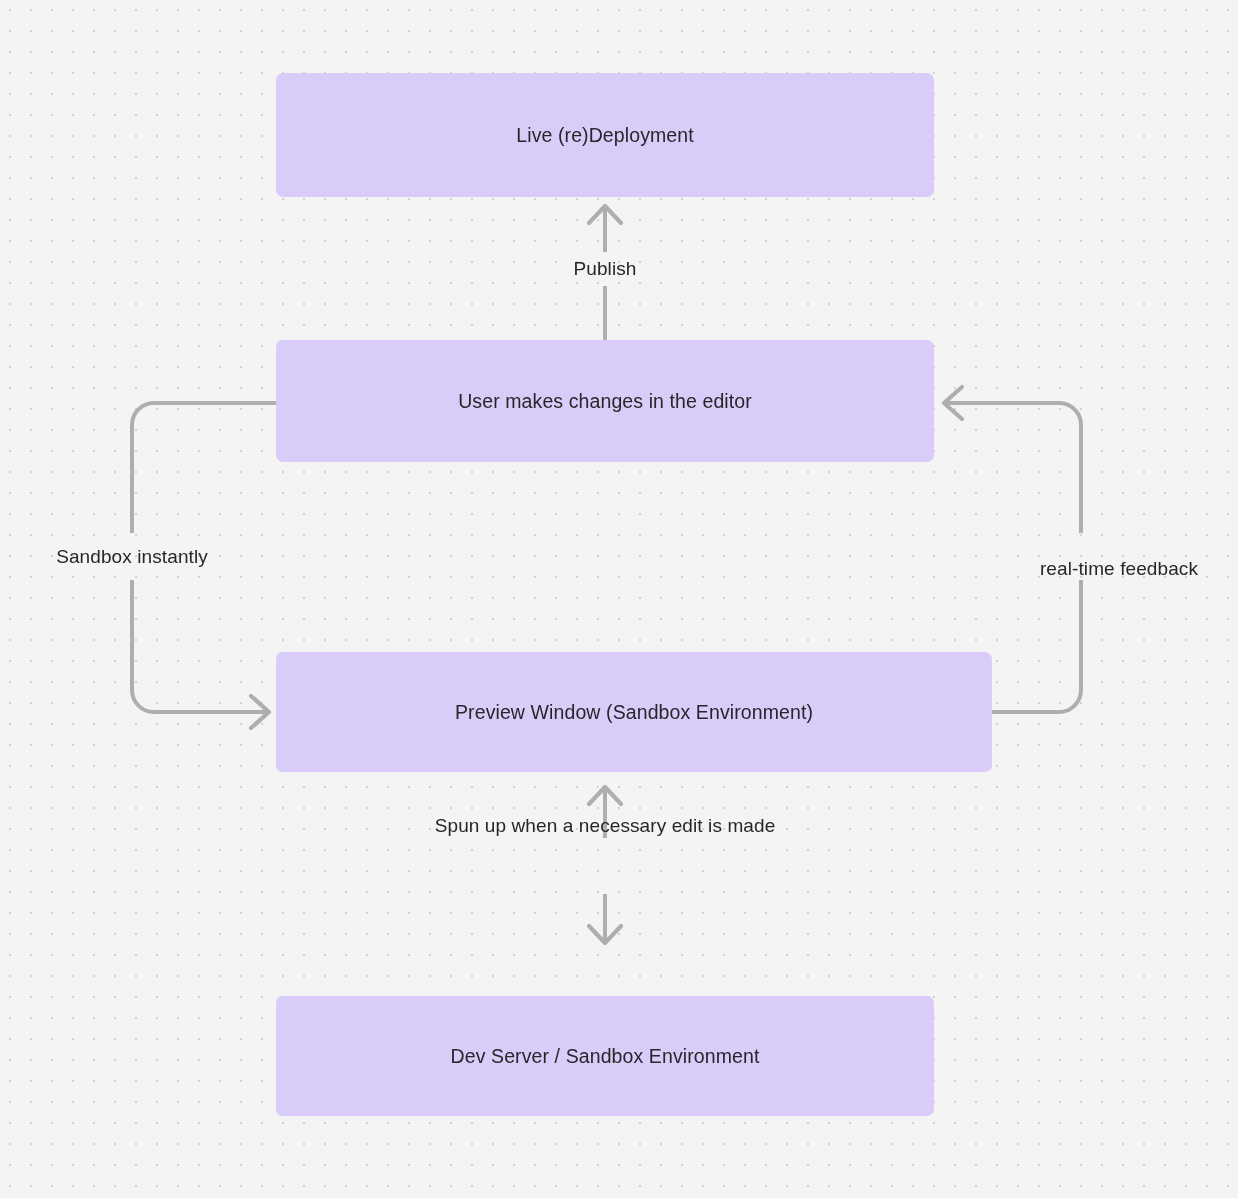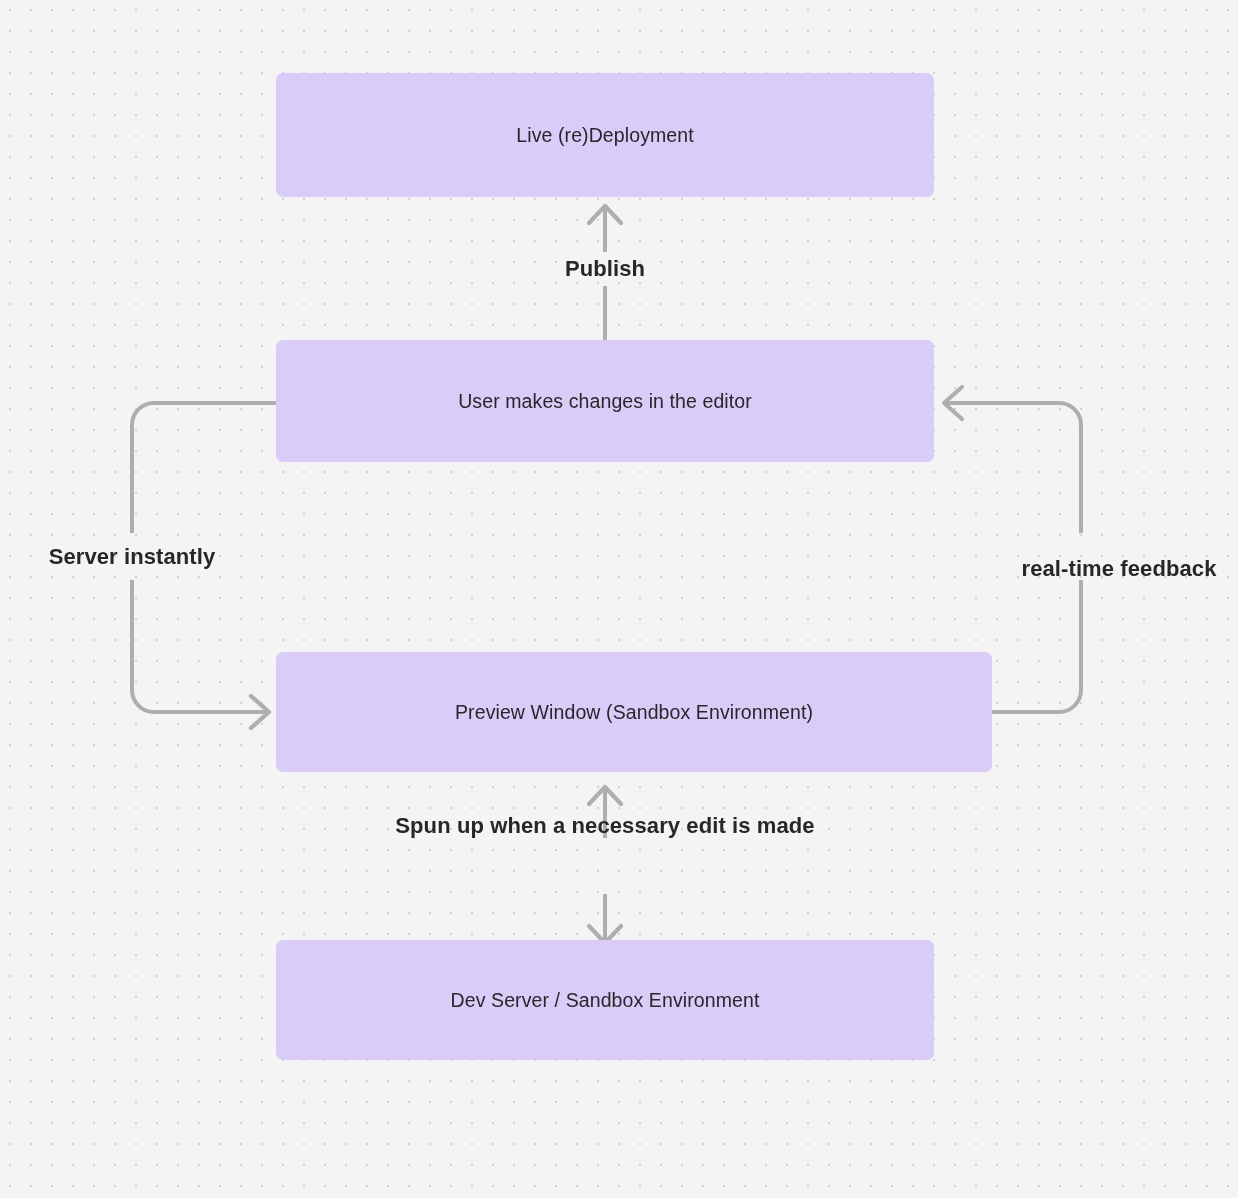--- a/index.html
+++ b/index.html
@@ -57,27 +57,26 @@
   }
   .arrow-head {
     fill: none;
     stroke: #aeaeae;
     stroke-width: 4.2;
     stroke-linecap: round;
     stroke-linejoin: round;
   }
   .edge-label {
     position: absolute;
-    font-size: 22px;
+    font-size: 19px;
     color: #27272a;
     white-space: nowrap;
     letter-spacing: 0.1px;
     transform: translate(-50%, -50%);
     text-align: center;
-    font-weight: bold;
   }
 </style>
 </head>
 <body>
 
 <div id="canvas">
 
   <svg class="edges" viewBox="0 0 1238 1198">
 
     <g>
@@ -112,25 +111,25 @@
   </div>
 
   <div class="node" style="left:276px; top:73px; width:658px; height:124px;">
     <span class="node-label">Live (re)Deployment</span>
   </div>
 
   <div class="node" style="left:276px; top:652px; width:716px; height:120px;">
     <span class="node-label">Preview Window (Sandbox Environment)</span>
   </div>
 
-  <div class="node" style="left:276px; top:940px; width:658px; height:120px;">
+  <div class="node" style="left:276px; top:996px; width:658px; height:120px;">
     <span class="node-label">Dev Server / Sandbox Environment</span>
   </div>
 
   <div class="edge-label" style="left:605px; top:269px;">Publish</div>
 
-  <div class="edge-label" style="left:132px; top:557px;">Server instantly</div>
+  <div class="edge-label" style="left:132px; top:557px;">Sandbox instantly</div>
 
   <div class="edge-label" style="left:1119px; top:557px;margin-top:12px;">real-time feedback</div>
 
   <div class="edge-label" style="left:605px; top:826px;">Spun up when a necessary edit is made</div>
 
 </div>
 
 </body></html>

